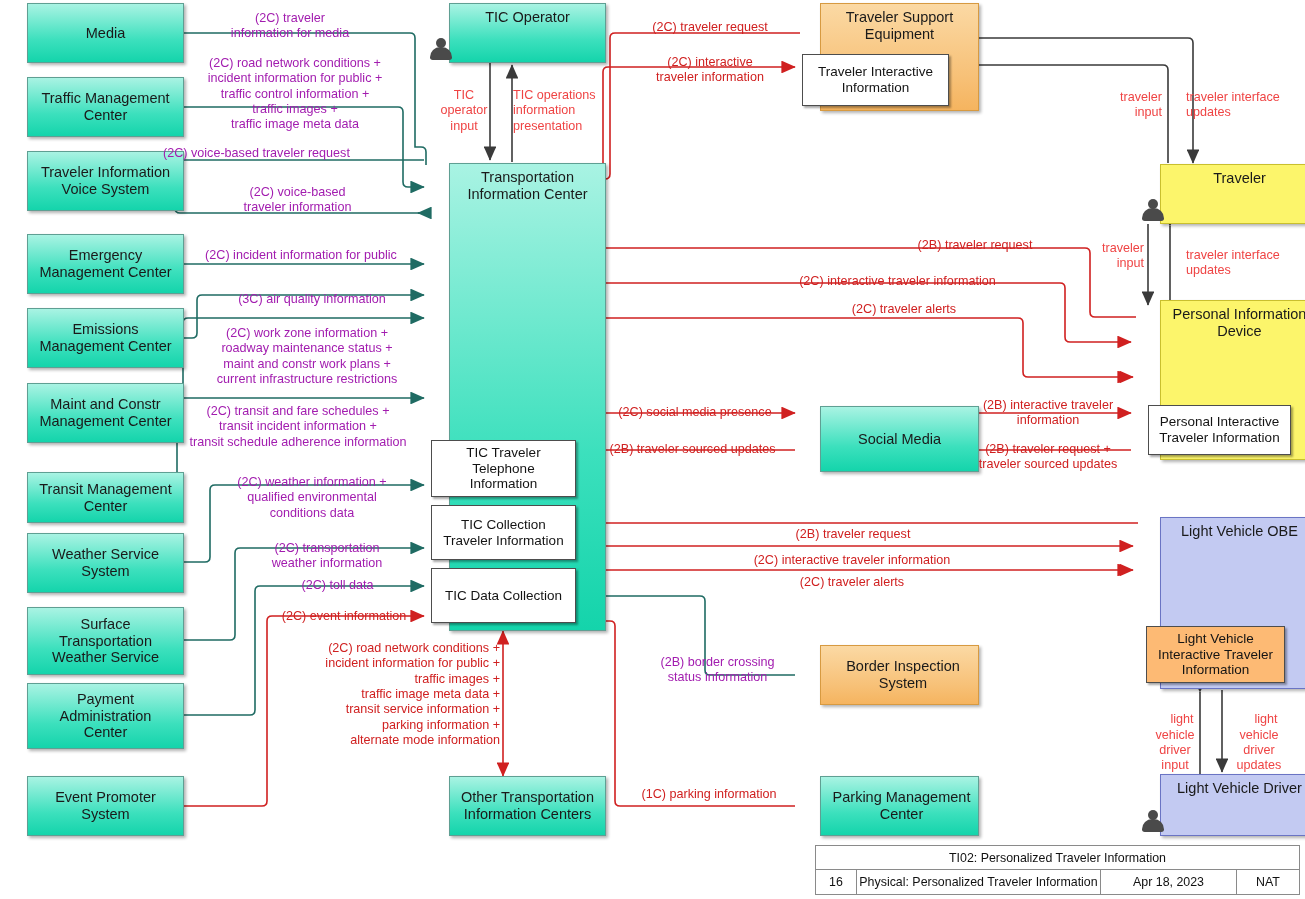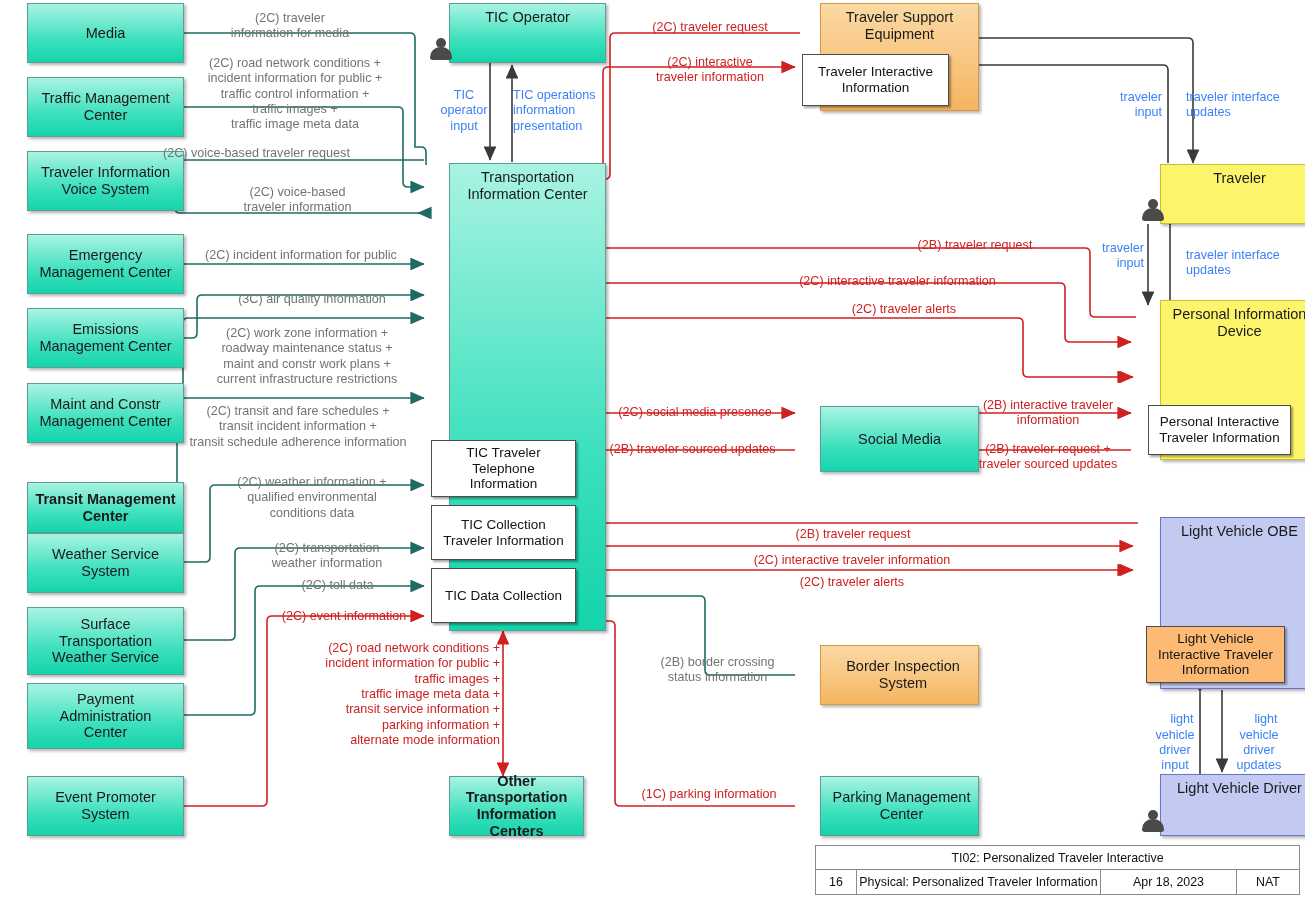--- a/index.html
+++ b/index.html
@@ -37,23 +37,23 @@
 
   
   .person{position:absolute;width:22px;height:22px;}
   .person .head{position:absolute;left:6px;top:0;width:10px;height:10px;border-radius:50%;
                 background:#4a4a4a;}
   .person .body{position:absolute;left:0;top:9px;width:22px;height:13px;background:#4a4a4a;
                 border-radius:11px 11px 3px 3px;}
 
   
   .flow{position:absolute;font-size:12.6px;line-height:1.22;white-space:pre;}
-  .flow.tealtxt{color:#737373;}
+  .flow.tealtxt{color:#a21caf;}
   .flow.redtxt{color:#d02020;}
-  .flow.blacktxt{color:#3b82f6;}
+  .flow.blacktxt{color:#ef4444;}
   .ta-c{text-align:center;}
   .ta-r{text-align:right;}
   .ta-l{text-align:left;}
 
   
   #legend{position:absolute;left:815px;top:845px;width:483px;height:48px;
           border:1px solid #8a8a8a;background:#fff;font-size:12.4px;color:#111;}
   #legend .row{display:flex;}
   #legend .r1{height:23px;align-items:center;justify-content:center;
               border-bottom:1px solid #8a8a8a;}
@@ -180,21 +180,21 @@
   <div class="node teal" style="left:3px;top:308px;width:157px;height:60px;">
     <span class="lbl" style="white-space:pre-line;">Emissions
 Management Center</span>
   </div>
 
   <div class="node teal" style="left:3px;top:383px;width:157px;height:60px;">
     <span class="lbl" style="white-space:pre-line;">Maint and Constr
 Management Center</span>
   </div>
 
-  <div class="node teal" style="left:3px;top:482px;width:157px;height:51px;font-weight:bold;">
+  <div class="node teal" style="left:3px;top:472px;width:157px;height:51px;">
     <span class="lbl" style="white-space:pre-line;">Transit Management
 Center</span>
   </div>
 
   <div class="node teal" style="left:3px;top:533px;width:157px;height:60px;">
     <span class="lbl" style="white-space:pre-line;">Weather Service
 System</span>
   </div>
 
   <div class="node teal" style="left:3px;top:607px;width:157px;height:68px;">
@@ -235,21 +235,21 @@
 
   <div class="subbox" style="left:431px;top:505px;width:145px;height:55px;">
     <span style="white-space:pre-line;">TIC Collection
 Traveler Information</span>
   </div>
 
   <div class="subbox" style="left:431px;top:568px;width:145px;height:55px;">
     <span>TIC Data Collection</span>
   </div>
 
-  <div class="node teal" style="left:425px;top:776px;width:135px;height:60px;font-weight:bold;">
+  <div class="node teal" style="left:425px;top:776px;width:157px;height:60px;">
     <span class="lbl" style="white-space:pre-line;">Other Transportation
 Information Centers</span>
   </div>
 
   <div class="node teal" style="left:796px;top:406px;width:159px;height:66px;">
     <span class="lbl">Social Media</span>
   </div>
 
   <div class="node orange" style="left:796px;top:645px;width:159px;height:60px;">
     <span class="lbl" style="white-space:pre-line;padding-left:11px;">Border Inspection
@@ -417,21 +417,21 @@
 
   <div class="flow blacktxt ta-c" style="left:1228px;top:697px;width:62px;">
     <span class="hl" style="white-space: pre-line;">light
 vehicle
 driver
 updates</span>
   </div>
 
   <div id="legend">
     <div class="row r1">
-      <div class="c" style="flex:1">TI02: Personalized Traveler Interactive</div>
+      <div class="c" style="flex:1">TI02: Personalized Traveler Information</div>
     </div>
     <div class="row r2">
       <div class="c c-num">16</div>
       <div class="c c-name">Physical: Personalized Traveler Information</div>
       <div class="c c-date">Apr 18, 2023</div>
       <div class="c c-org">NAT</div>
     </div>
   </div>
 
 </div>

